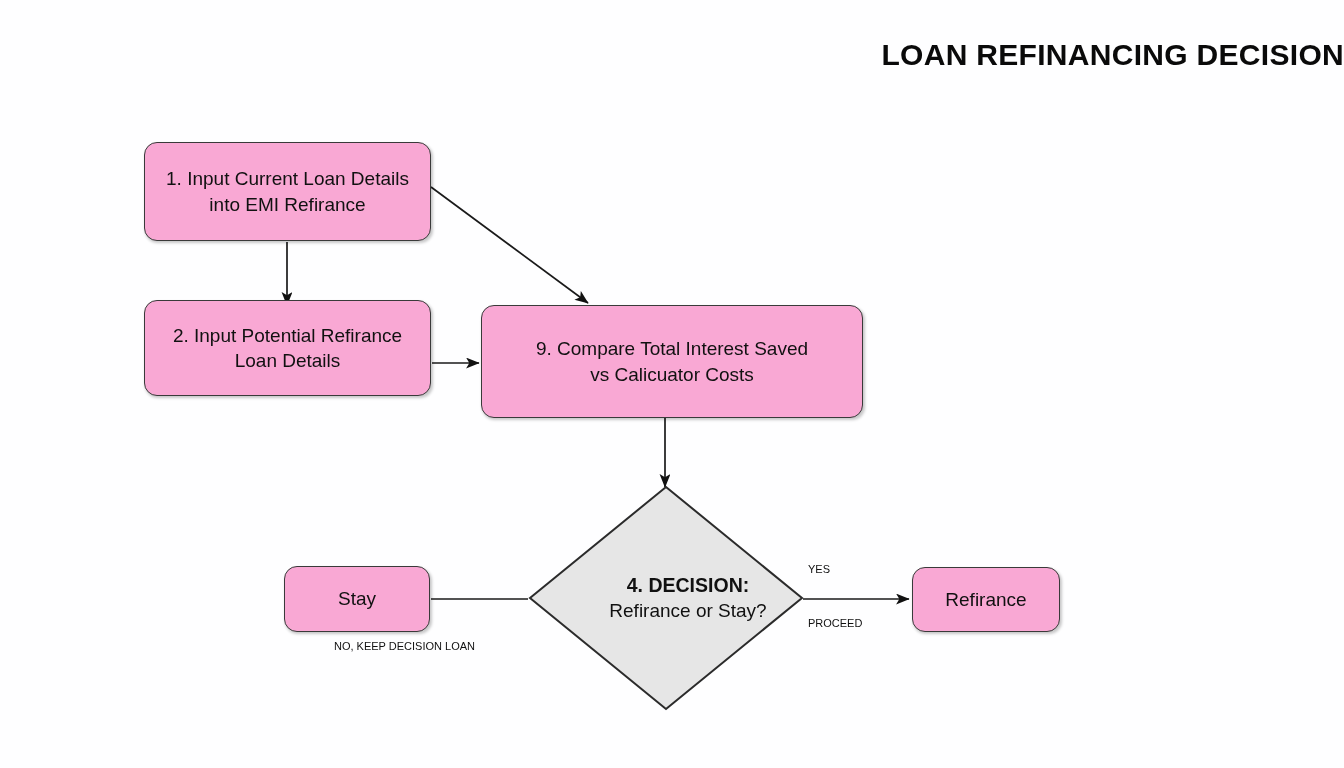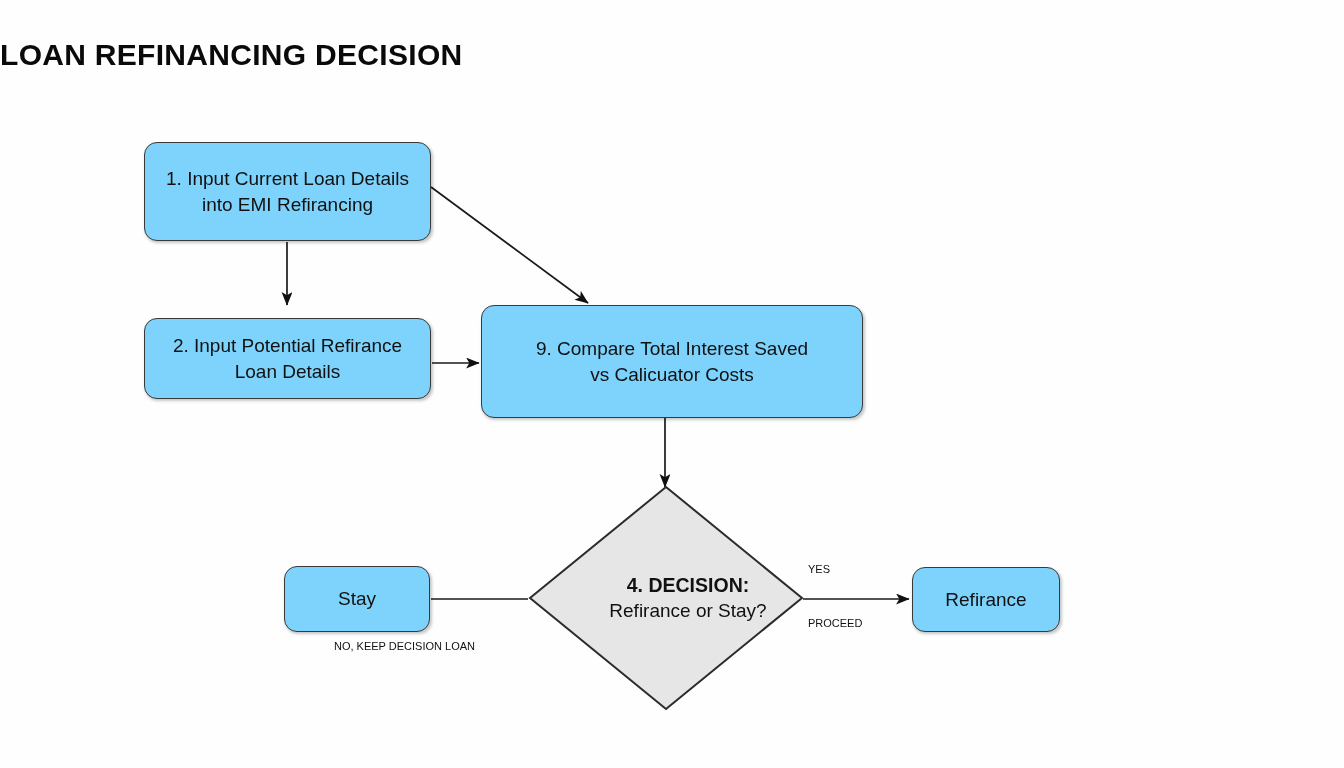--- a/index.html
+++ b/index.html
@@ -26,31 +26,31 @@
     width: 1344px;
     height: 768px;
     pointer-events: none;
   }
 
   .title {
     position: absolute;
     left: 0;
     top: 38px;
     width: 1344px;
-    text-align: left;
+    text-align: right;
     font-size: 30px;
     font-weight: bold;
     color: #0a0a0a;
     letter-spacing: 0.3px;
   }
 
   .node {
     position: absolute;
     box-sizing: border-box;
-    background: #7dd3fc;
+    background: #f9a8d4;
     border: 1.6px solid #3a3a3a;
     border-radius: 13px;
     display: flex;
     align-items: center;
     justify-content: center;
     text-align: center;
     color: #111111;
     font-size: 19px;
     line-height: 1.32;
     box-shadow: 1.5px 2px 3px rgba(0,0,0,0.22);
@@ -111,25 +111,25 @@
     <line x1="665" y1="418" x2="665" y2="487" stroke="#1a1a1a" stroke-width="1.7" marker-end="url(#arrowhead)"></line>
 
     <line x1="528" y1="599" x2="431" y2="599" stroke="#1a1a1a" stroke-width="1.7"></line>
 
     <line x1="803" y1="599" x2="909" y2="599" stroke="#1a1a1a" stroke-width="1.7" marker-end="url(#arrowhead)"></line>
   </svg>
 
   <div class="node" style="left:144px; top:142px; width:287px; height:99px;">
     <div class="label">
       <span>1. Input Current Loan Details</span><br>
-      <span>into EMI Refirancing</span>
+      <span>into EMI Refirance</span>
     </div>
   </div>
 
-  <div class="node" style="left:144px; top:318px; width:287px; height:81px;">
+  <div class="node" style="left:144px; top:300px; width:287px; height:96px;">
     <div class="label">
       <span>2. Input Potential Refirance</span><br>
       <span>Loan Details</span>
     </div>
   </div>
 
   <div class="node" style="left:481px; top:305px; width:382px; height:113px;">
     <div class="label">
       <span>9. Compare Total Interest Saved</span><br>
       <span>vs Calicuator Costs</span>

